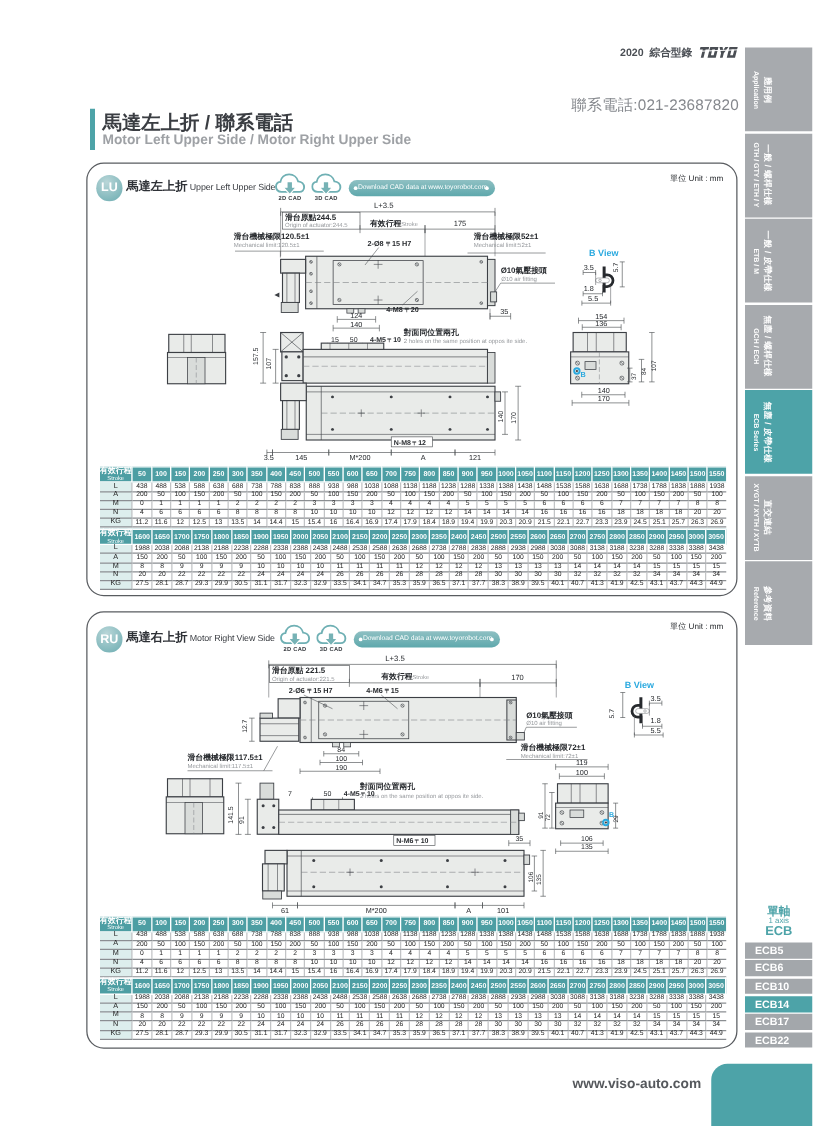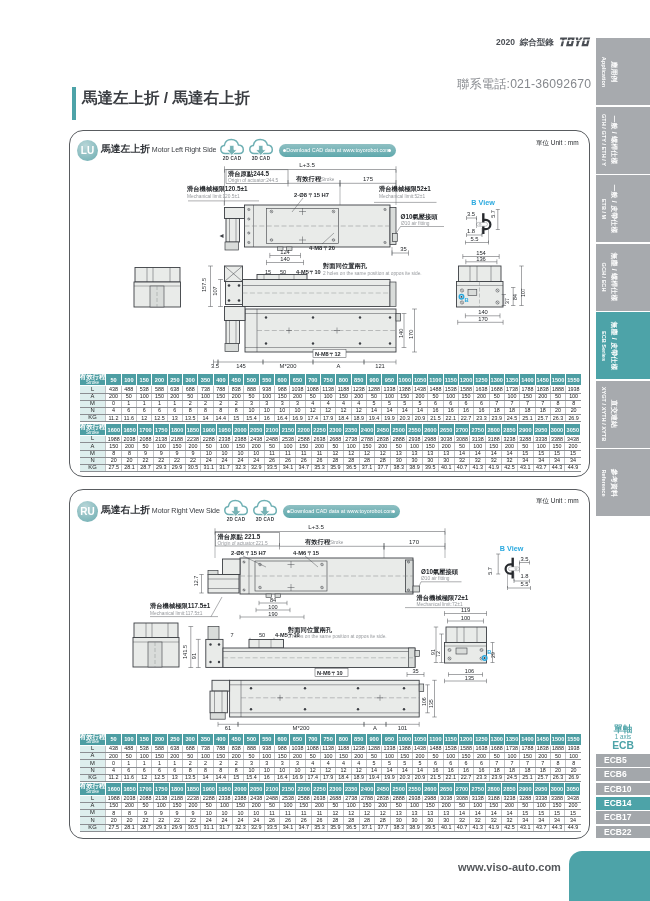--- a/index.html
+++ b/index.html
@@ -12,32 +12,33 @@
 <svg style="position:absolute;left:559px;top:37px;" width="32" height="10" viewBox="0 0 32 10">
 <g fill="#4a4e54" transform="translate(1.5 0) skewX(-14)">
 <path d="M0 0.5 h7 v2.1 h-2.4 v6.6 h-2.2 v-6.6 h-2.4 z"></path>
 <path d="M7.8 0.5 h6.6 v8.7 h-6.6 z M10 2.6 v4.5 h2.2 v-4.5 z" fill-rule="evenodd"></path>
 <path d="M15.2 0.5 h2.5 l1.1 2.7 1.1 -2.7 h2.5 l-2.5 5 v3.7 h-2.2 v-3.7 z"></path>
 <path d="M23.2 0.5 h6.6 v8.7 h-6.6 z M25.4 2.6 v4.5 h2.2 v-4.5 z" fill-rule="evenodd"></path>
 </g>
 <rect x="0" y="3.6" width="32" height="0.8" fill="#fff" transform="skewY(-2)"></rect>
 </svg>
 
-<div style="position:absolute;left:457px;top:76px;font-size:12.2px;color:#85888d;letter-spacing:0.2px;">聯系電話:021-36092670</div>
+<div style="position:absolute;left:457px;top:76px;font-size:12.2px;color:#85888d;letter-spacing:0.2px;">聯系電話:021-23687820</div>
 
 <div style="position:absolute;left:71.5px;top:87px;width:4.5px;height:32.5px;background:#4da3a8;"></div>
 
-<div style="position:absolute;left:82px;top:88px;font-size:15.5px;font-weight:bold;color:#3a3d42;">馬達左上折 / 馬達右上折</div>
-
+<div style="position:absolute;left:82px;top:88px;font-size:15.5px;font-weight:bold;color:#3a3d42;">馬達左上折 / 聯系電話</div>
+
+<div style="position:absolute;left:82px;top:106px;font-size:11px;font-weight:bold;color:#9ea1a5;">Motor Left Upper Side / Motor Right Upper Side</div>
 
 <div style="position:absolute;left:69px;top:130px;width:520.5px;height:347px;border:1px solid #595c60;border-radius:14px;background:#fff;"></div>
 
 <div style="position:absolute;left:69px;top:489px;width:520.5px;height:350px;border:1px solid #595c60;border-radius:14px;background:#fff;"></div>
 <div style="position:absolute;left:77px;top:139.5px;width:21px;height:21px;border-radius:50%;background:radial-gradient(circle at 40% 28%, #b9d6d8, #7cb5b9 78%);color:#fff;font-size:10px;font-weight:bold;text-align:center;line-height:21px;">LU</div>
-    <div style="position:absolute;left:101px;top:142.5px;font-size:9.8px;font-weight:bold;color:#2e3136;letter-spacing:0px;white-space:nowrap;">馬達左上折<span style="font-size:7.1px;font-weight:normal;color:#3a3d42;letter-spacing:-0.1px;"> Motor Left Right Side</span></div>
+    <div style="position:absolute;left:101px;top:142.5px;font-size:9.8px;font-weight:bold;color:#2e3136;letter-spacing:0px;white-space:nowrap;">馬達左上折<span style="font-size:7.1px;font-weight:normal;color:#3a3d42;letter-spacing:-0.1px;"> Upper Left Upper Side</span></div>
     <svg style="position:absolute;left:219.5px;top:137.0px;" width="25" height="25" viewBox="0 0 25 25">
 <path d="M5.2 16.5 C2.2 16.5 0.8 14.4 0.8 12.4 C0.8 10.3 2.2 8.7 4.3 8.5 C4.9 5 7.7 2.5 11.3 2.5 C14.8 2.5 17.7 4.9 18.5 8.1 C21.3 8.3 23.3 10.3 23.3 12.8 C23.3 14.8 21.8 16.5 19.5 16.5 Z" fill="#fff" stroke="#6fb0b4" stroke-width="1.5"></path>
 <path d="M9.6 8.3 h4.4 v4.4 h3 l-5.2 5.8 -5.2 -5.8 h3 z" fill="#76b2b5" stroke="#fff" stroke-width="0.9"></path>
 <text x="12" y="23.2" font-size="4.6" font-weight="bold" fill="#3a3d42" text-anchor="middle" letter-spacing="0.2">2D CAD</text>
     </svg>
     <svg style="position:absolute;left:248.5px;top:137.0px;" width="25" height="25" viewBox="0 0 25 25">
 <path d="M5.2 16.5 C2.2 16.5 0.8 14.4 0.8 12.4 C0.8 10.3 2.2 8.7 4.3 8.5 C4.9 5 7.7 2.5 11.3 2.5 C14.8 2.5 17.7 4.9 18.5 8.1 C21.3 8.3 23.3 10.3 23.3 12.8 C23.3 14.8 21.8 16.5 19.5 16.5 Z" fill="#fff" stroke="#6fb0b4" stroke-width="1.5"></path>
 <path d="M9.6 8.3 h4.4 v4.4 h3 l-5.2 5.8 -5.2 -5.8 h3 z" fill="#76b2b5" stroke="#fff" stroke-width="0.9"></path>
 <text x="12" y="23.2" font-size="4.6" font-weight="bold" fill="#3a3d42" text-anchor="middle" letter-spacing="0.2">3D CAD</text>
     </svg>

